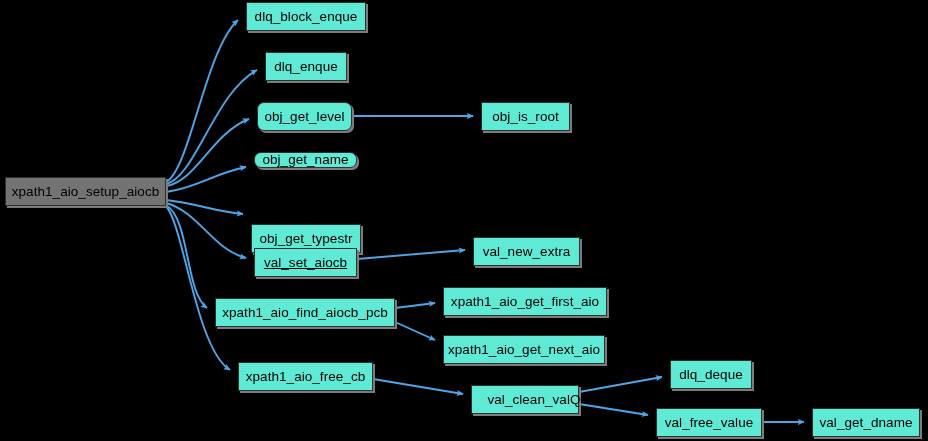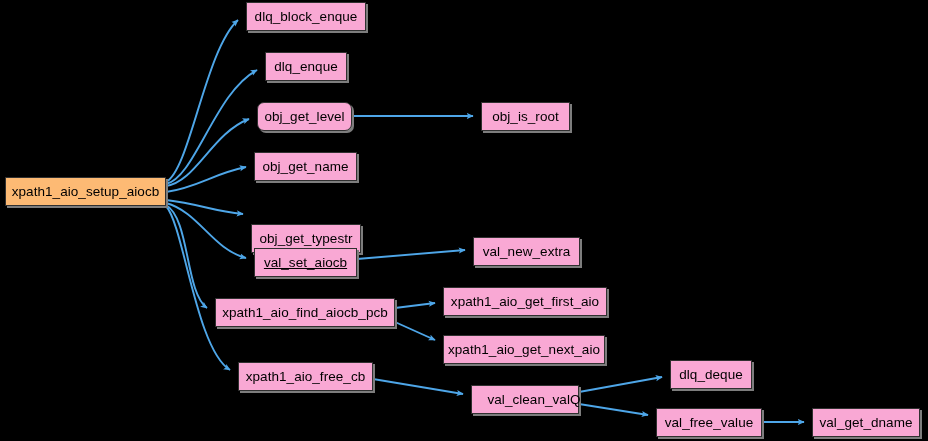--- a/index.html
+++ b/index.html
@@ -22,31 +22,31 @@
     width: 928px;
     height: 441px;
     pointer-events: none;
   }
   .node {
     position: absolute;
     box-sizing: border-box;
     display: flex;
     align-items: center;
     justify-content: center;
-    background: #f9a8d4;
+    background: #5eead4;
     border: 1px solid #303030;
     color: #000000;
     font-size: 13.5px;
     line-height: 1;
     white-space: nowrap;
     box-shadow: 2px 2px 0 0 #7d7d7d;
     letter-spacing: 0.05px;
   }
   .node.root {
-    background: #fdba74;
+    background: #737373;
     border: 1px solid #303030;
     box-shadow: 2px 2px 0 0 #7d7d7d;
   }
   .node-label {
     display: block;
     padding: 0 6px;
   }
 </style>
 </head>
 <body>
@@ -84,21 +84,21 @@
       </div>
       <div class="node" style="left: 265px; top: 52px; width: 82px; height: 29px;">
         <span class="node-label">dlq_enque</span>
       </div>
       <div class="node" style="left: 257px; top: 102px; width: 95px; height: 29px; border-radius: 7px;">
         <span class="node-label">obj_get_level</span>
       </div>
       <div class="node" style="left: 481px; top: 102px; width: 89px; height: 29px;">
         <span class="node-label">obj_is_root</span>
       </div>
-      <div class="node" style="left: 254px; top: 152px; width: 103px; height: 29px;">
+      <div class="node" style="left: 254px; top: 152px; width: 103px; height: 16px; border-radius: 7px;">
         <span class="node-label">obj_get_name</span>
       </div>
       <div class="node" style="left: 251px; top: 200px; width: 110px; height: 29px; margin-top: 24px;">
         <span class="node-label">obj_get_typestr</span>
       </div>
       <div class="node" style="left: 254px; top: 248px; width: 103px; height: 29px; text-decoration: underline;">
         <span class="node-label">val_set_aiocb</span>
       </div>
       <div class="node" style="left: 473px; top: 237px; width: 107px; height: 29px;">
         <span class="node-label">val_new_extra</span>

